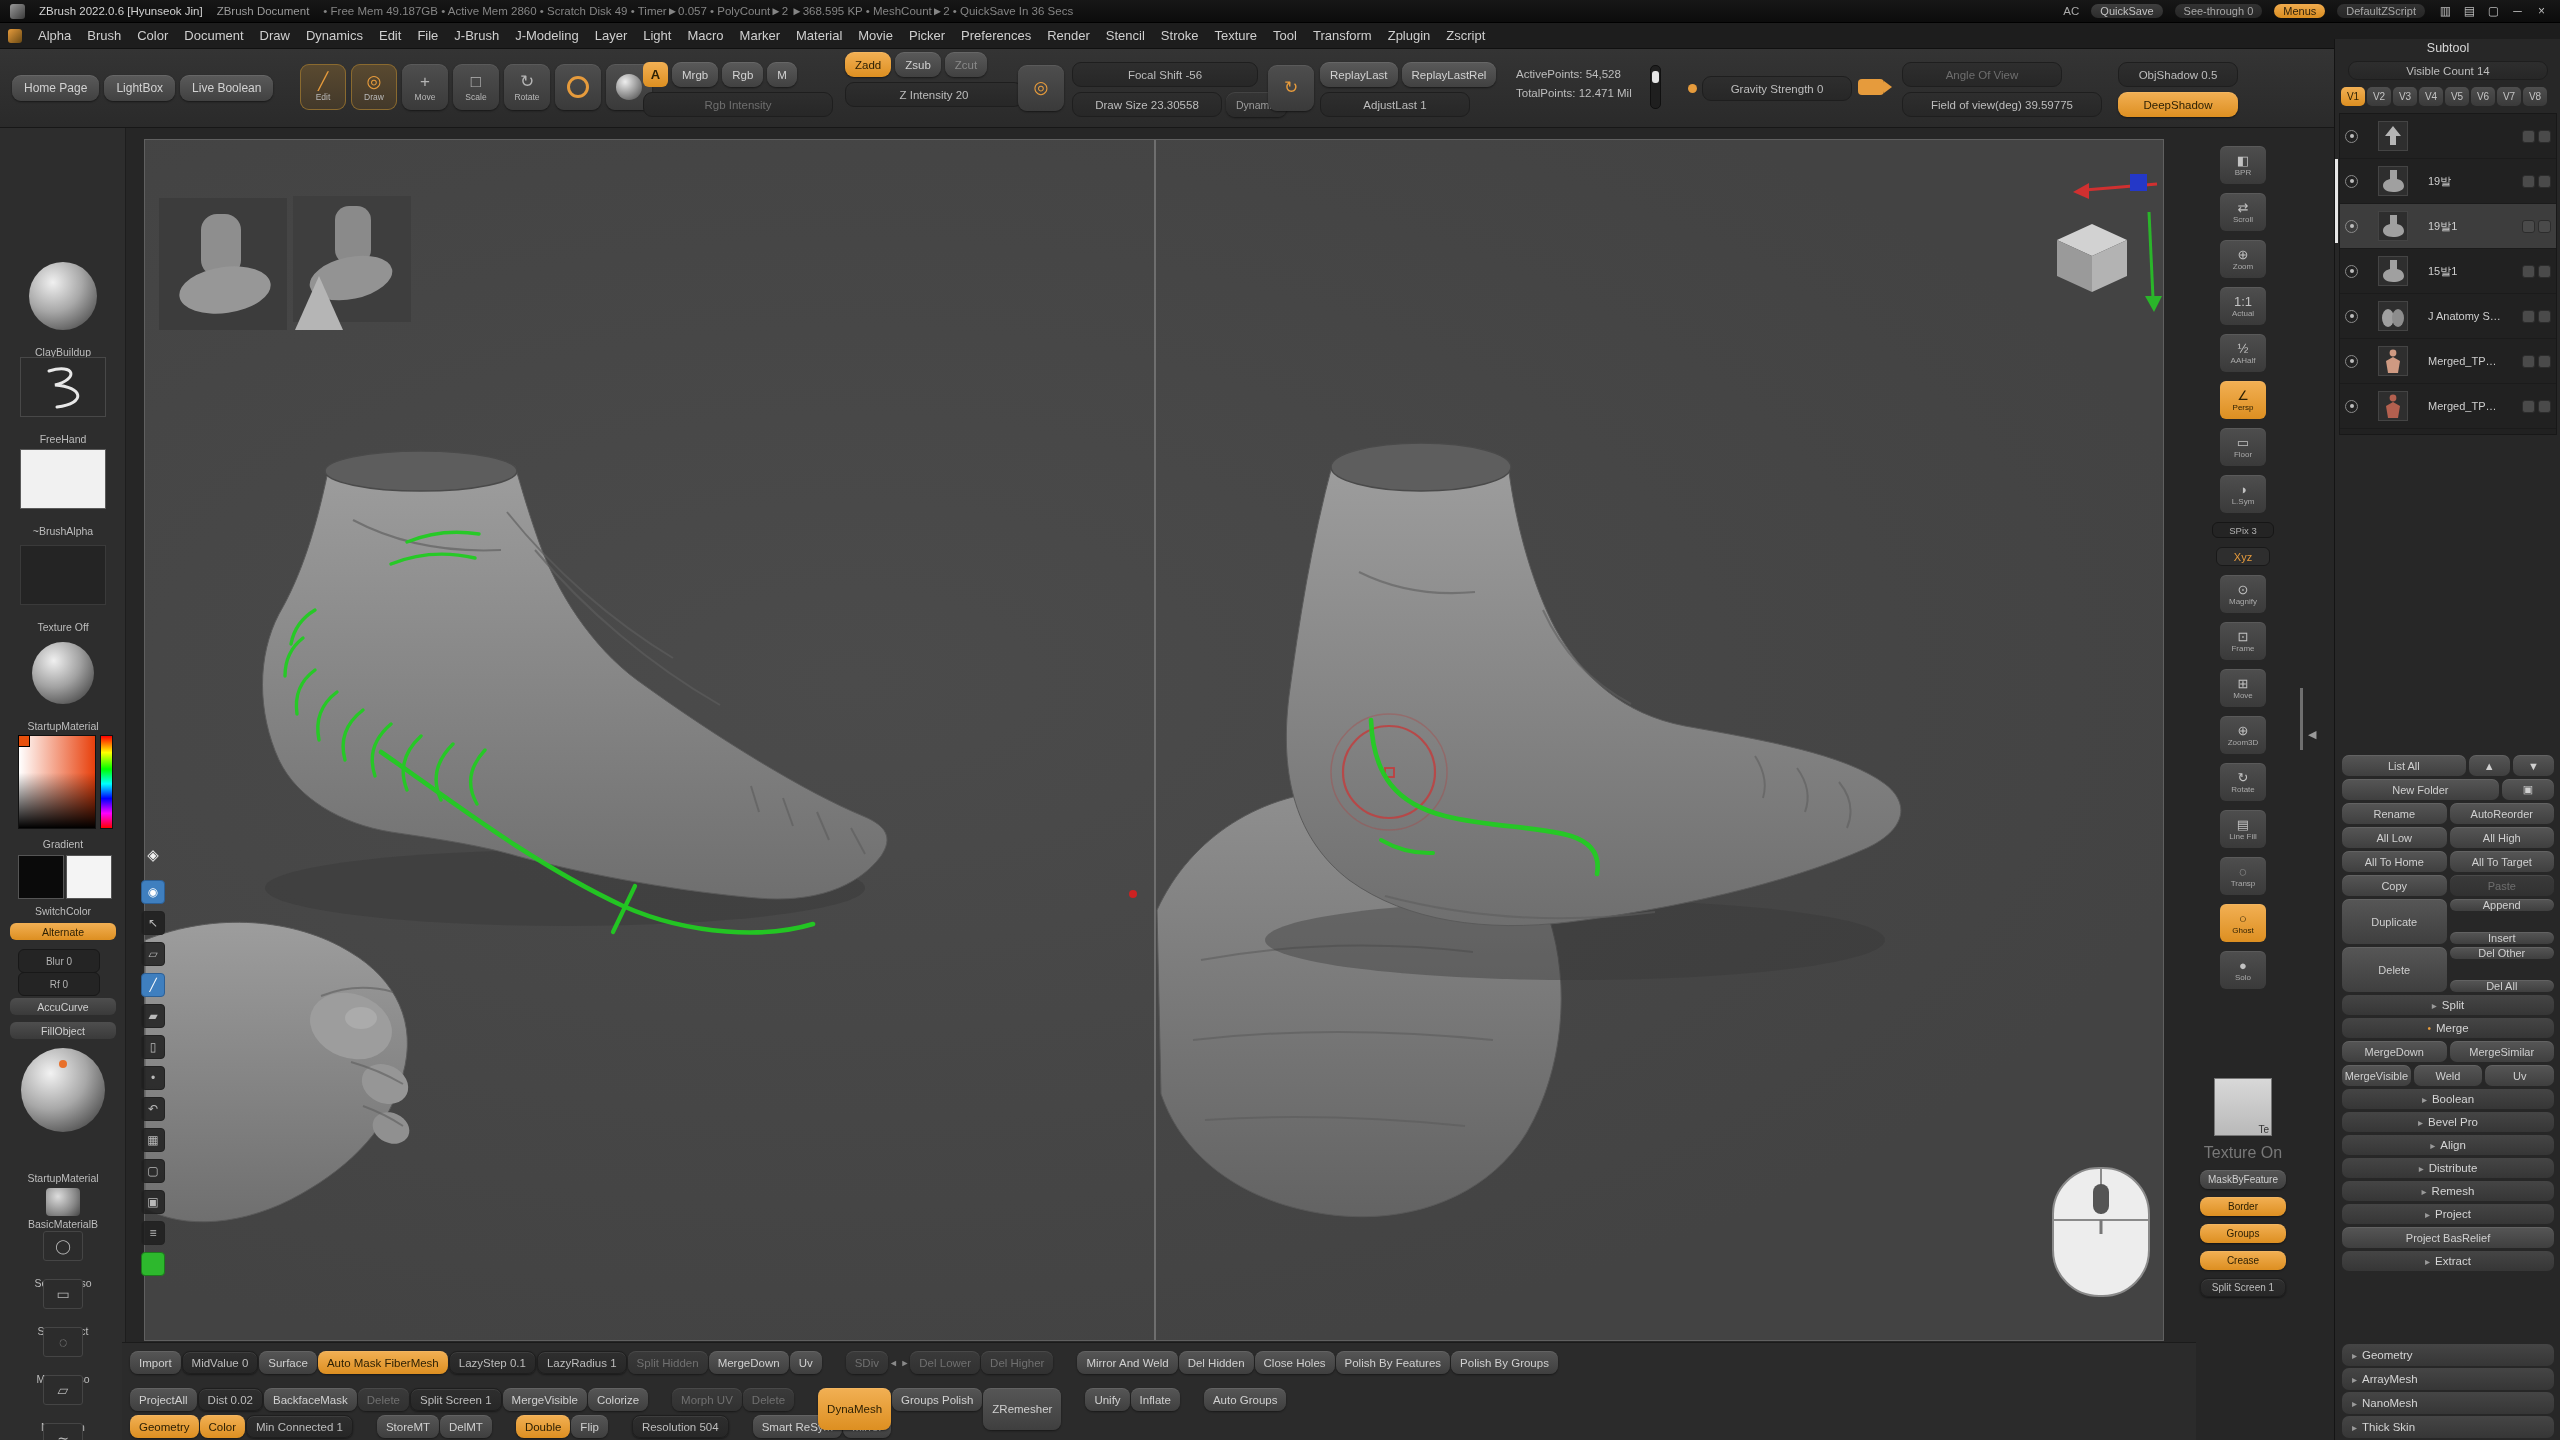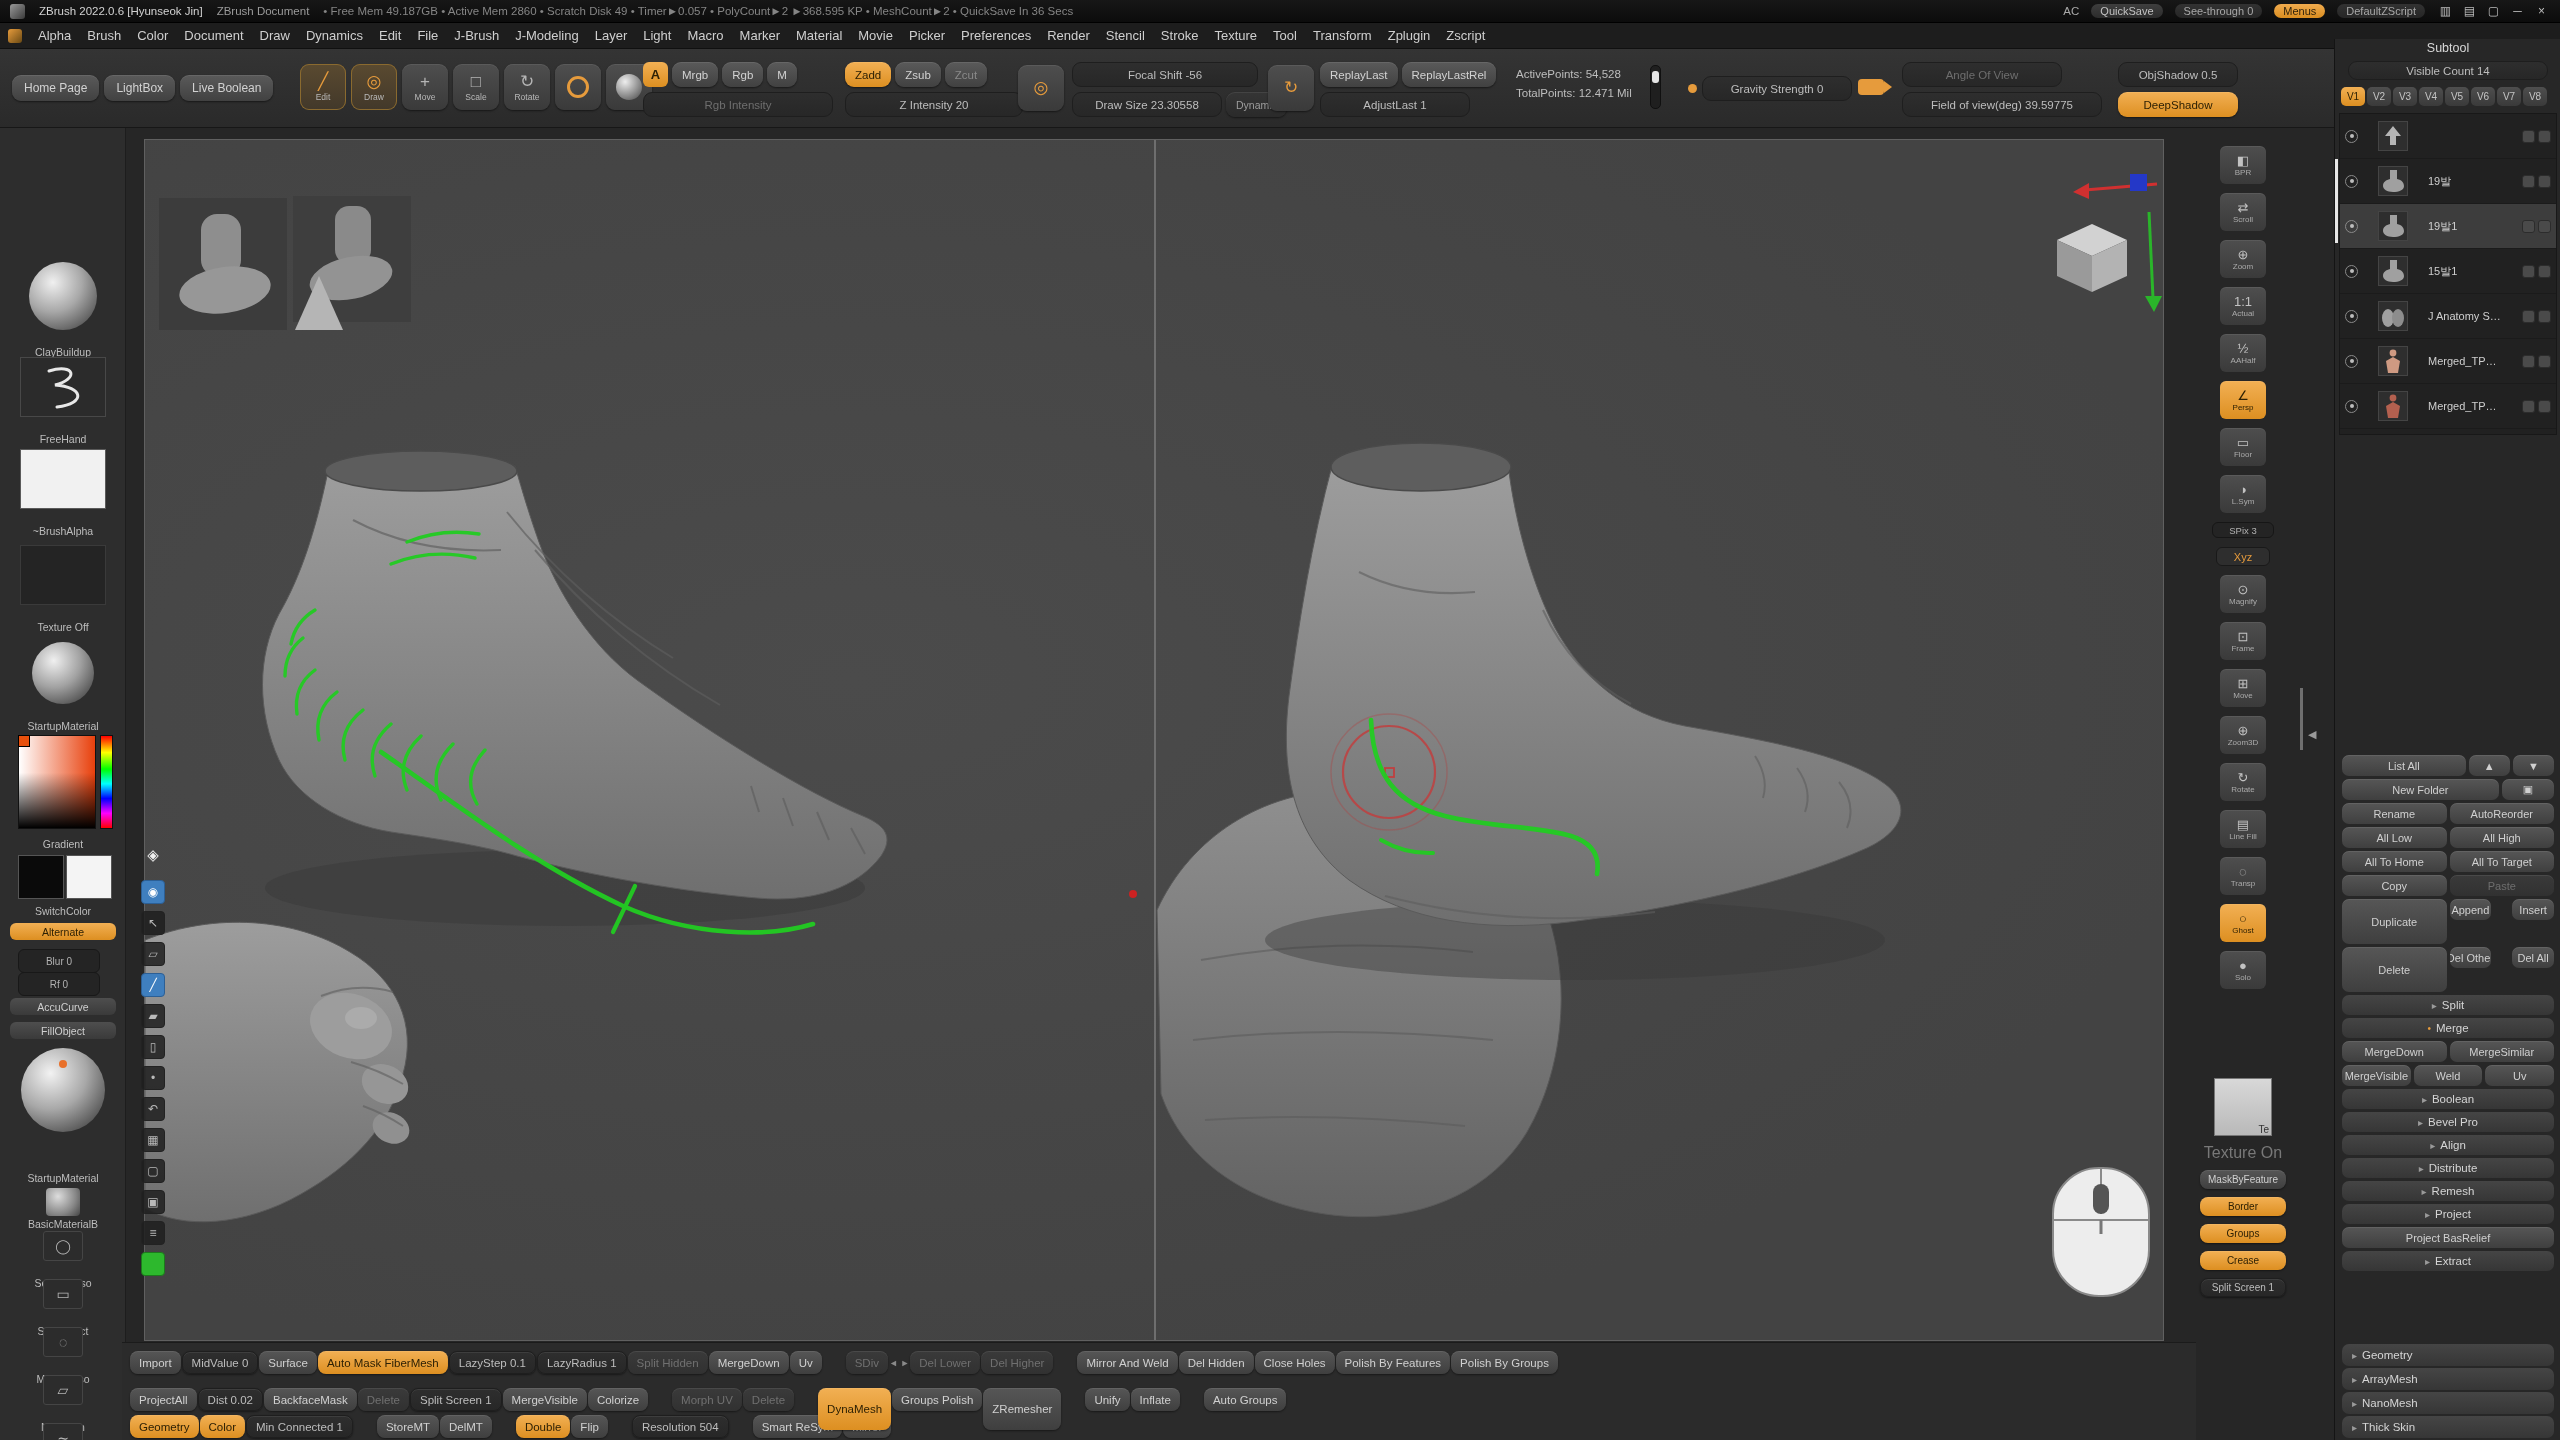--- a/index.html
+++ b/index.html
@@ -119,21 +119,21 @@
 .st-thumb{width:30px;height:30px;background:#2e2e2e;border:1px solid #444;flex:none;display:flex;align-items:center;justify-content:center}
 .st-label{flex:1;font-size:11px;color:#cfcfcf;white-space:nowrap;overflow:hidden;text-overflow:ellipsis}
 .st-minis{display:flex;gap:3px;flex:none}
 .st-mini{width:13px;height:13px;border-radius:3px;background:#4a4a4a;border:1px solid #2c2c2c;display:inline-block}
 .st-scrollbar{position:absolute;left:0;top:120px;width:3px;height:84px;background:#e6e6e6;display:block}
 #subtool-actions{position:absolute;left:7px;top:716px;width:212px;display:flex;flex-direction:column;gap:3px}
 .sa-row{display:flex;gap:3px}
 .sa-btn{flex:1;height:21px;border-radius:7px;background:linear-gradient(#565656,#3f3f3f);box-shadow:inset 0 1px 0 rgba(255,255,255,.08);color:#d0d0d0;font-size:11px;display:flex;align-items:center;justify-content:center;white-space:nowrap;overflow:hidden}
 .sa-btn.disabled{background:linear-gradient(#3a3a3a,#313131);color:#6e6e6e}
 .sa-dual{display:flex;gap:3px}
-.sa-col{flex:1;display:flex;flex-direction:row;gap:21px}
+.sa-col{flex:1;display:flex;flex-direction:column;gap:21px}
 .tallbtn{height:45px;flex:1}
 .sa-section{height:20px;border-radius:7px;background:linear-gradient(#454545,#363636);display:flex;align-items:center;justify-content:center;gap:5px;font-size:11.5px;color:#d5d5d5}
 .sa-section.big{height:22px;justify-content:flex-start;padding-left:10px}
 .sa-caret{color:#9a9a9a;font-size:10px}
 .sa-section.open .sa-caret{color:#e69b3c}
 #subtool-bottom{position:absolute;left:7px;top:1305px;width:212px;display:flex;flex-direction:column;gap:2px}
 
 #bottom-panel{position:absolute;left:122px;top:1342px;width:2074px;height:98px;background:#2b2b2b;border-top:1px solid #1b1b1b}
 .brow{position:absolute;left:8px;display:flex;gap:1px;align-items:center}
 .bgap{width:22px}
@@ -231,21 +231,21 @@
   </div>
   <div class="ts-col" style="left:643px;top:13px">
     <div class="ts-row">
       <div class="abadge">A</div>
       <div class="btn sm">Mrgb</div>
       <div class="btn sm">Rgb</div>
       <div class="btn sm">M</div>
     </div>
     <div class="slider w190 disabled">Rgb Intensity</div>
   </div>
-  <div class="ts-col" style="left:845px;top:13px">
+  <div class="ts-col" style="left:845px;top:3px">
     <div class="ts-row">
       <div class="btn sm orange">Zadd</div>
       <div class="btn sm">Zsub</div>
       <div class="btn sm dim">Zcut</div>
     </div>
     <div class="slider w178">Z Intensity 20</div>
   </div>
   <div class="ts-g" style="left:1018px;top:16px">
     <div class="tool-btn">
         <span class="tg o">◎</span>

